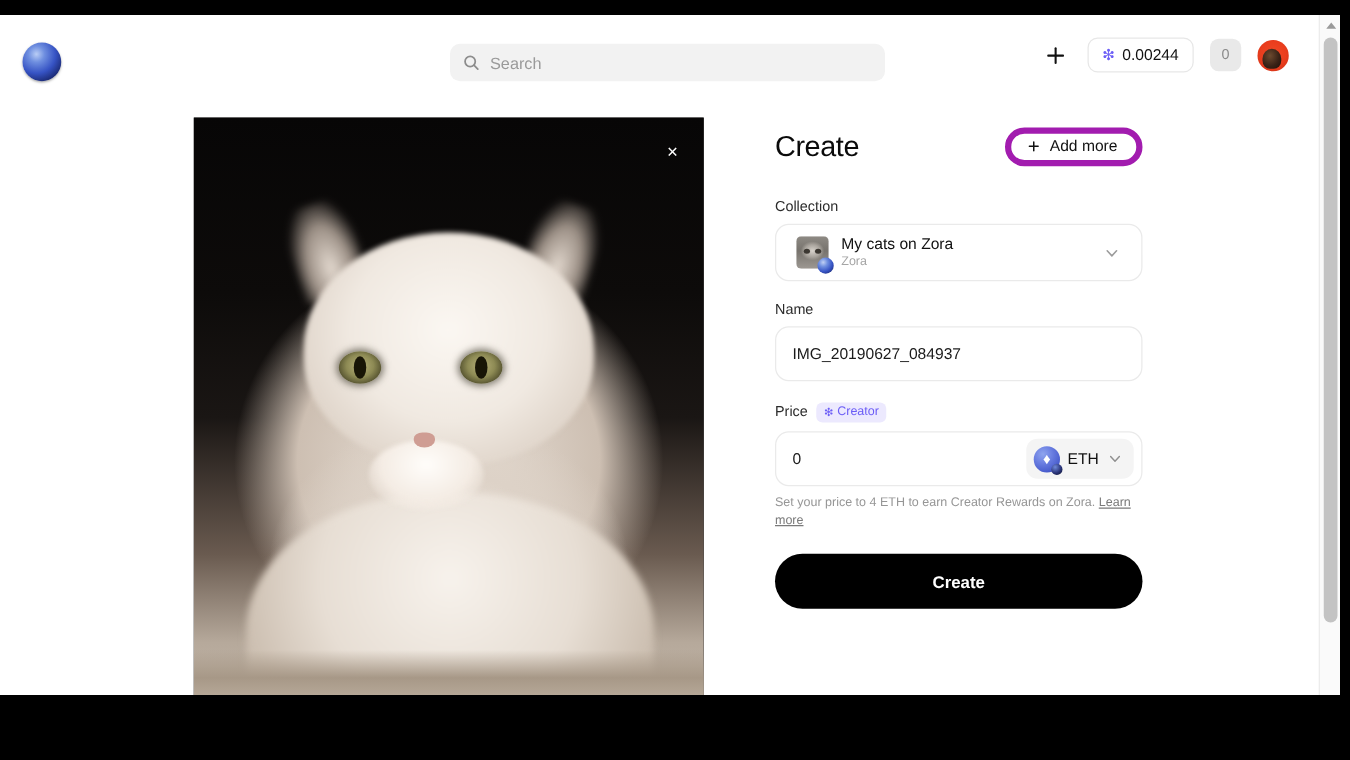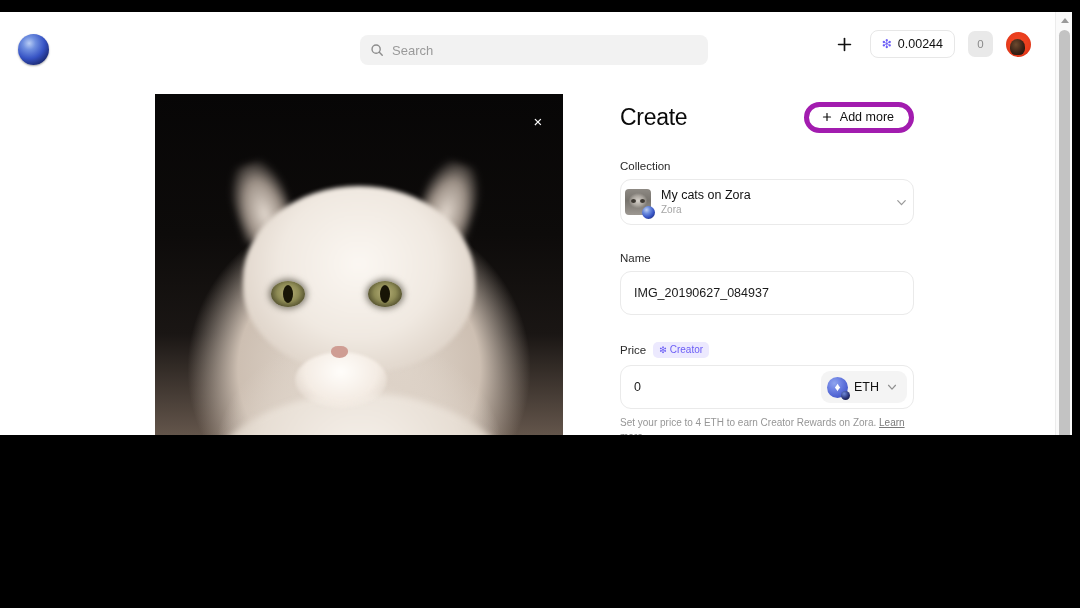--- a/index.html
+++ b/index.html
@@ -8,21 +8,21 @@
     width: 1080px; height: 608px;
     overflow: hidden;
     background: #000;
     font-family: "Liberation Sans", sans-serif;
     -webkit-font-smoothing: antialiased;
   }
 
   #screen {
     position: relative;
     width: 1080px;
-    height: 435px;
+    height: 556px;
     background: #000000;
     overflow: hidden;
   }
 
   
   .bar-top {
     position: absolute; left: 0; top: 0;
     width: 1080px; height: 12px;
     background: #000;
     z-index: 40;
@@ -299,21 +299,21 @@
     padding: 0 15px 0 12px;
     border: 5px solid #a21caf;
     border-radius: 999px;
     background: #fff;
     font-size: 12.5px;
     color: #111;
     cursor: pointer;
     white-space: nowrap;
   }
 
-  .field { margin-bottom: 27px; }
+  .field { margin-bottom: 17px; }
   .field-label {
     display: flex; align-items: center; gap: 7px;
     font-size: 11.5px;
     color: #2b2b2b;
     margin-bottom: 7px;
   }
   .rewards-badge {
     display: inline-flex; align-items: center; gap: 3px;
     background: #ece9fe;
     color: #6b5df6;
@@ -323,21 +323,21 @@
     line-height: 1.2;
   }
 
   .select-box {
     height: 46px;
     border: 1px solid #eaeaea;
     border-radius: 11px;
     background: #fff;
     display: flex;
     align-items: center;
-    padding: 0 4px;
+    padding: 0 16px;
     gap: 10px;
     cursor: pointer;
   }
   .thumb-wrap {
     position: relative;
     width: 26px; height: 26px;
     flex: 0 0 auto;
   }
   .thumb {
     width: 26px; height: 26px;

